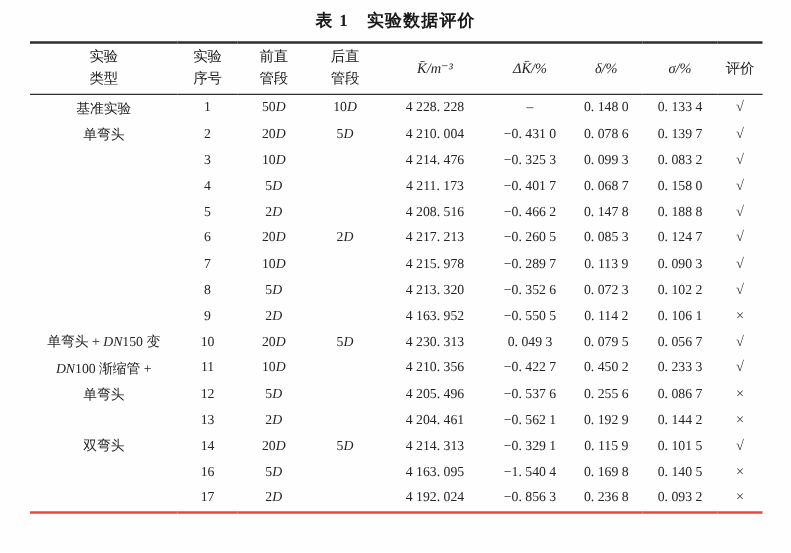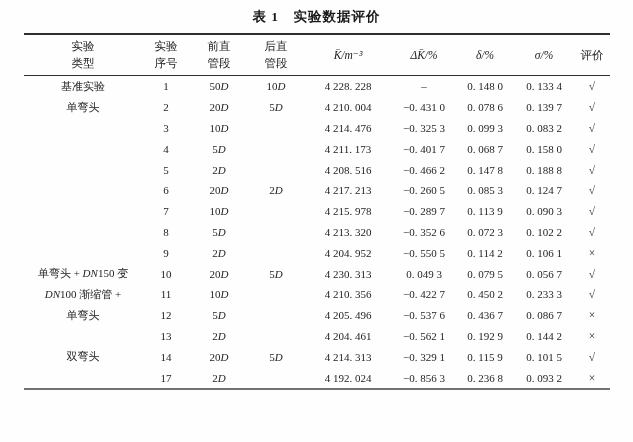--- a/index.html
+++ b/index.html
@@ -20,21 +20,21 @@
     letter-spacing:1px;
     color:#1a1a1a;
   }
   table.data{
     position:absolute;
     left:24px;top:33px;
     width:586px;
     border-collapse:collapse;
     table-layout:fixed;
     border-top:2px solid #2e2e2e;
-    border-bottom:2px solid #737373;
+    border-bottom:2px solid #ef4444;
   }
   thead tr{border-bottom:1.5px solid #2e2e2e;}
   th{
     font-weight:normal;
     font-size:11.5px;
     text-align:center;
     vertical-align:middle;
     height:40px;
     padding:0;
     line-height:17px;
@@ -196,21 +196,21 @@
       <td>−0. 352 6</td>
       <td>0. 072 3</td>
       <td>0. 102 2</td>
       <td class="mark">√</td>
     </tr>
         <tr>
       <td></td>
       <td>9</td>
       <td>2<i>D</i></td>
       <td></td>
-      <td>4 204. 952</td>
+      <td>4 163. 952</td>
       <td>−0. 550 5</td>
       <td>0. 114 2</td>
       <td>0. 106 1</td>
       <td class="mark">×</td>
     </tr>
         <tr>
       <td>单弯头 + <i>DN</i>150 变</td>
       <td>10</td>
       <td>20<i>D</i></td>
       <td>5<i>D</i></td>
@@ -231,21 +231,21 @@
       <td>0. 233 3</td>
       <td class="mark">√</td>
     </tr>
         <tr>
       <td>单弯头</td>
       <td>12</td>
       <td>5<i>D</i></td>
       <td></td>
       <td>4 205. 496</td>
       <td>−0. 537 6</td>
-      <td>0. 436 7</td>
+      <td>0. 255 6</td>
       <td>0. 086 7</td>
       <td class="mark">×</td>
     </tr>
         <tr>
       <td></td>
       <td>13</td>
       <td>2<i>D</i></td>
       <td></td>
       <td>4 204. 461</td>
       <td>−0. 562 1</td>
@@ -259,20 +259,31 @@
       <td>20<i>D</i></td>
       <td>5<i>D</i></td>
       <td>4 214. 313</td>
       <td>−0. 329 1</td>
       <td>0. 115 9</td>
       <td>0. 101 5</td>
       <td class="mark">√</td>
     </tr>
         <tr>
       <td></td>
+      <td>16</td>
+      <td>5<i>D</i></td>
+      <td></td>
+      <td>4 163. 095</td>
+      <td>−1. 540 4</td>
+      <td>0. 169 8</td>
+      <td>0. 140 5</td>
+      <td class="mark">×</td>
+    </tr>
+        <tr>
+      <td></td>
       <td>17</td>
       <td>2<i>D</i></td>
       <td></td>
       <td>4 192. 024</td>
       <td>−0. 856 3</td>
       <td>0. 236 8</td>
       <td>0. 093 2</td>
       <td class="mark">×</td>
     </tr>
       </tbody>

